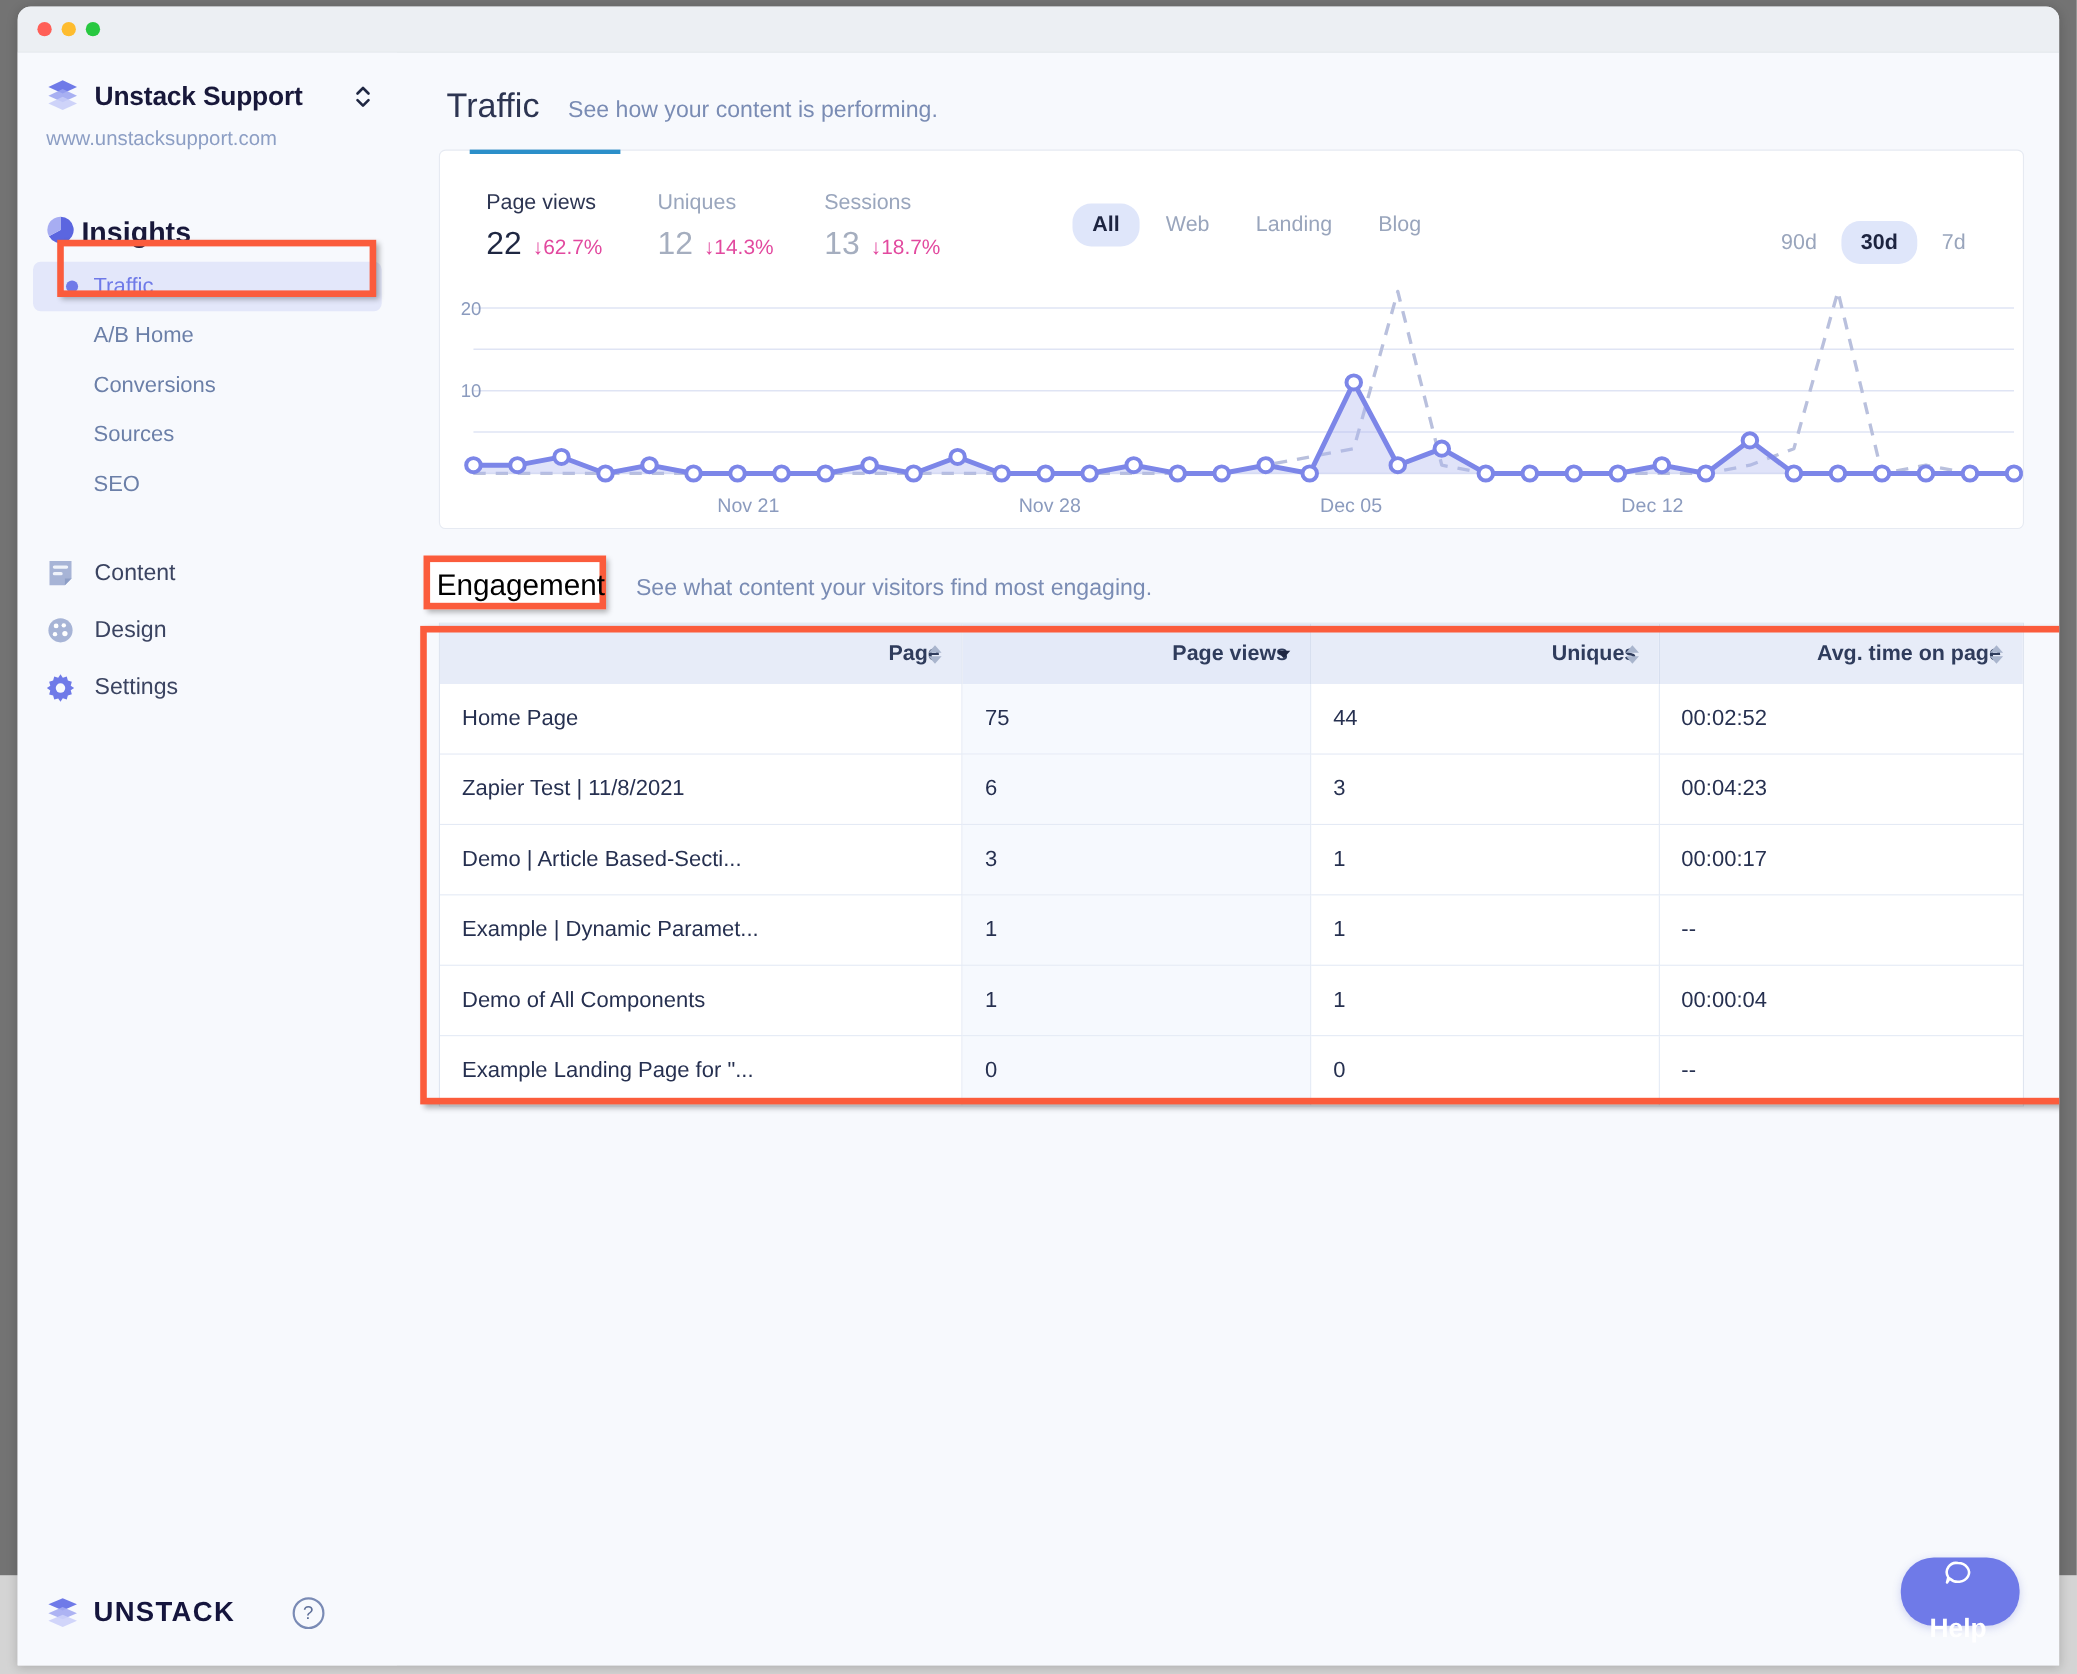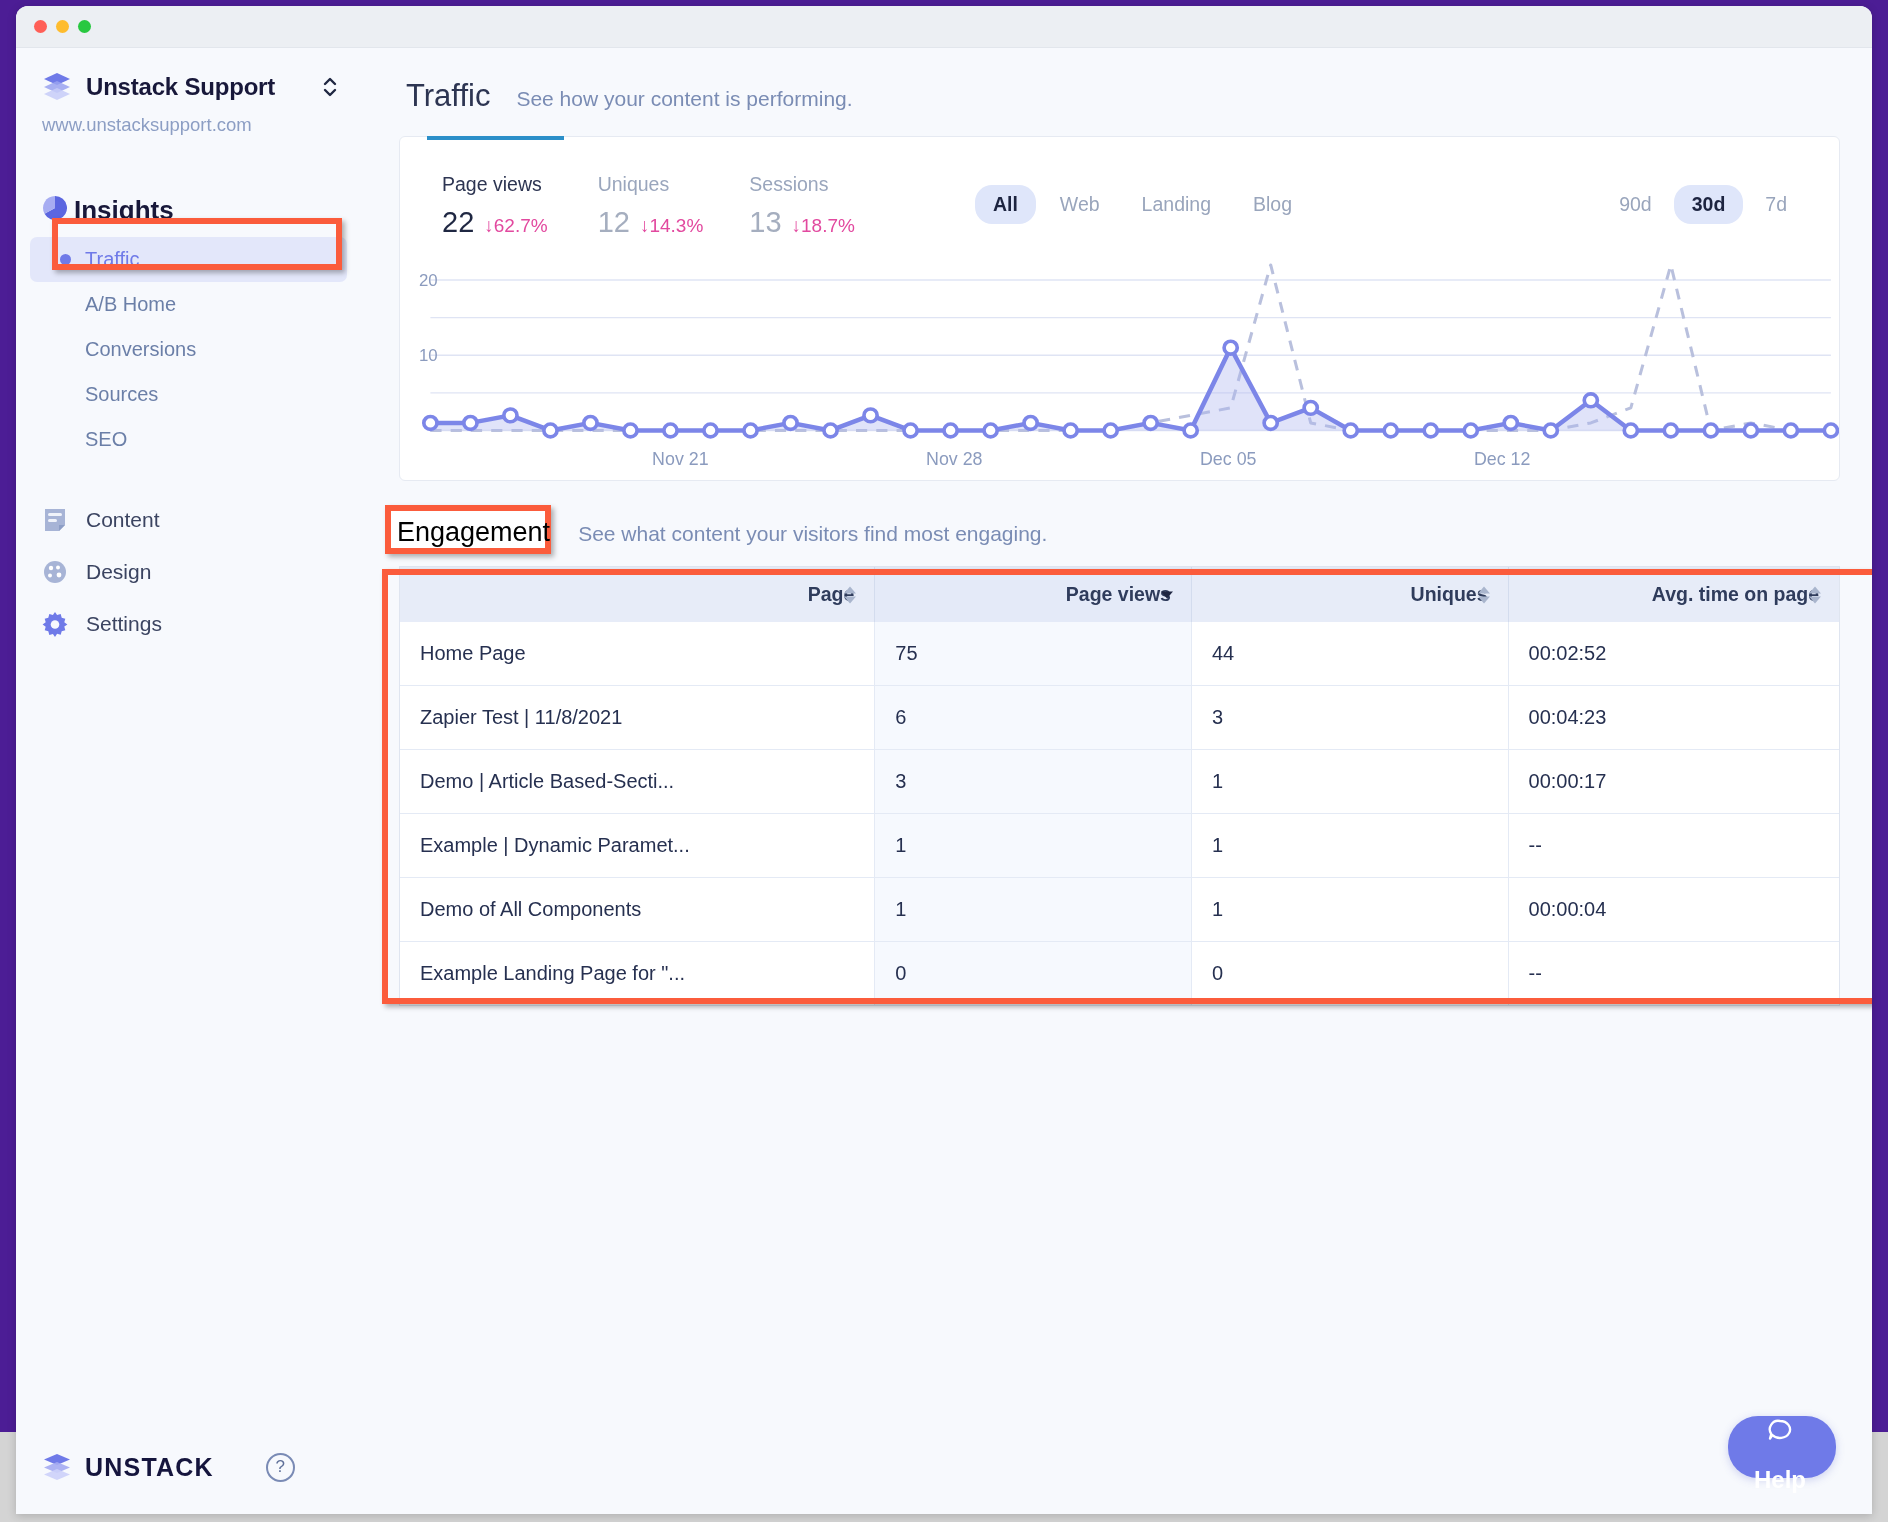--- a/index.html
+++ b/index.html
@@ -9,21 +9,21 @@
     height: 1522px;
     background: #d4d4d4;
     font-family: "Liberation Sans", sans-serif;
     overflow: hidden;
   }
 
   .desktop {
     position: relative;
     width: 1888px;
     height: 1432px;
-    background: #4c1d95;
+    background: #737373;
   }
 
   
   .window {
     position: absolute;
     left: 16px; top: 6px;
     width: 1856px; height: 1508px;
     background: #f7f9fd;
     border-radius: 12px 12px 0 0;
     box-shadow: 0 2px 10px rgba(0,0,0,.18);
@@ -216,21 +216,21 @@
     color: #99a5bc;
     padding: 8px 18px;
     border-radius: 17px;
     cursor: pointer;
     white-space: nowrap;
   }
   .seg.on { background: #dfe6fa; color: #1d2440; font-weight: bold; }
 
   .range-filters {
     position: absolute;
-    right: 34px; top: 48px;
+    right: 34px; top: 64px;
     display: flex;
     align-items: flex-start;
     gap: 4px;
   }
 
   .chart-wrap {
     position: absolute;
     left: 0; right: 0; top: 120px; bottom: 0;
   }
   .chart-svg { width: 100%; height: 100%; display: block; }

